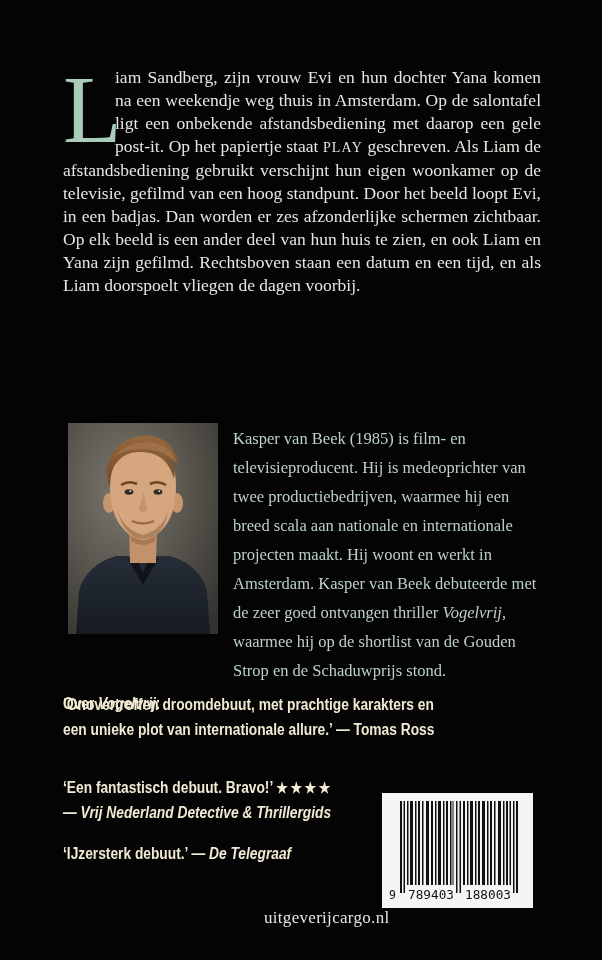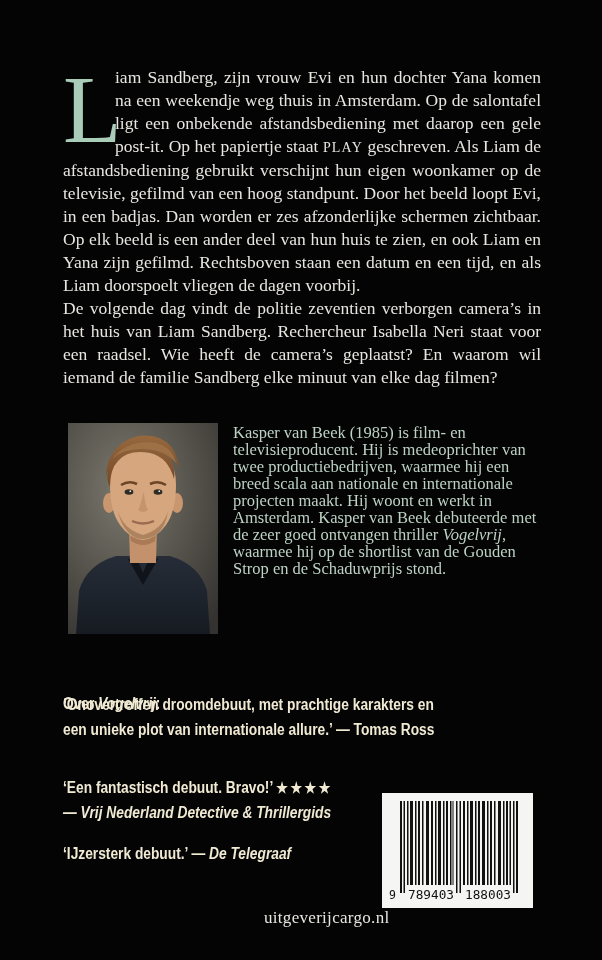--- a/index.html
+++ b/index.html
@@ -20,21 +20,21 @@
     float:left; width:52px; height:92px;
     color:#a9cdb9; font-size:96px; line-height:88px;
     font-family:"Liberation Serif", serif;
   }
   .smallcaps { font-size:14px; letter-spacing:1.2px; }
 
   
   .photo { position:absolute; left:68px; top:423px; width:150px; height:211px; }
   .bio {
     position:absolute; left:233px; top:424px; width:312px; margin:0;
-    color:#bdd2c5; font-size:16.5px; line-height:17px; text-align:left;
+    color:#bdd2c5; font-size:16.5px; line-height:29px; text-align:left;
   }
 
   
   .rev {
     position:absolute; left:63px; margin:0;
     color:#f1ead3; font-family:"Liberation Sans", sans-serif;
     font-weight:bold; font-size:16px; line-height:25px;
     transform:scaleX(0.86); transform-origin:0 0;
     white-space:pre-line;
   }
@@ -55,21 +55,20 @@
 </head>
 <body>
 
 <div class="cover">
 
   <div class="synopsis">
     <p>
       <span class="dropcap">L</span>
       <span>iam Sandberg, zijn vrouw Evi en hun dochter Yana komen na een weekendje weg thuis in Amsterdam. Op de salontafel ligt een onbekende afstandsbediening met daarop een gele post-it. Op het papiertje staat </span><span class="smallcaps">PLAY</span><span> geschreven. Als Liam de afstandsbediening gebruikt verschijnt hun eigen woonkamer op de televisie, gefilmd van een hoog standpunt. Door het beeld loopt Evi, in een badjas. Dan worden er zes afzonderlijke schermen zichtbaar. Op elk beeld is een ander deel van hun huis te zien, en ook Liam en Yana zijn gefilmd. Rechtsboven staan een datum en een tijd, en als Liam doorspoelt vliegen de dagen voorbij.</span>
     </p>
-    <p class="p2">De volgende dag vindt de politie zeventien verborgen camera’s in het huis van Liam Sandberg. Rechercheur Isabella Neri staat voor een raadsel. Wie heeft de camera’s geplaatst? En waarom wil iemand de familie Sandberg elke minuut van elke dag filmen?</p>
   </div>
 
   <svg class="photo" viewBox="0 0 150 211" xmlns="http://www.w3.org/2000/svg">
     <defs>
       <radialGradient id="bgGrad" cx="38%" cy="32%" r="85%">
         <stop offset="0%" stop-color="#7b786f"></stop>
         <stop offset="55%" stop-color="#55524b"></stop>
         <stop offset="100%" stop-color="#343230"></stop>
       </radialGradient>
       <linearGradient id="hairGrad" x1="0" y1="0" x2="0" y2="1">

